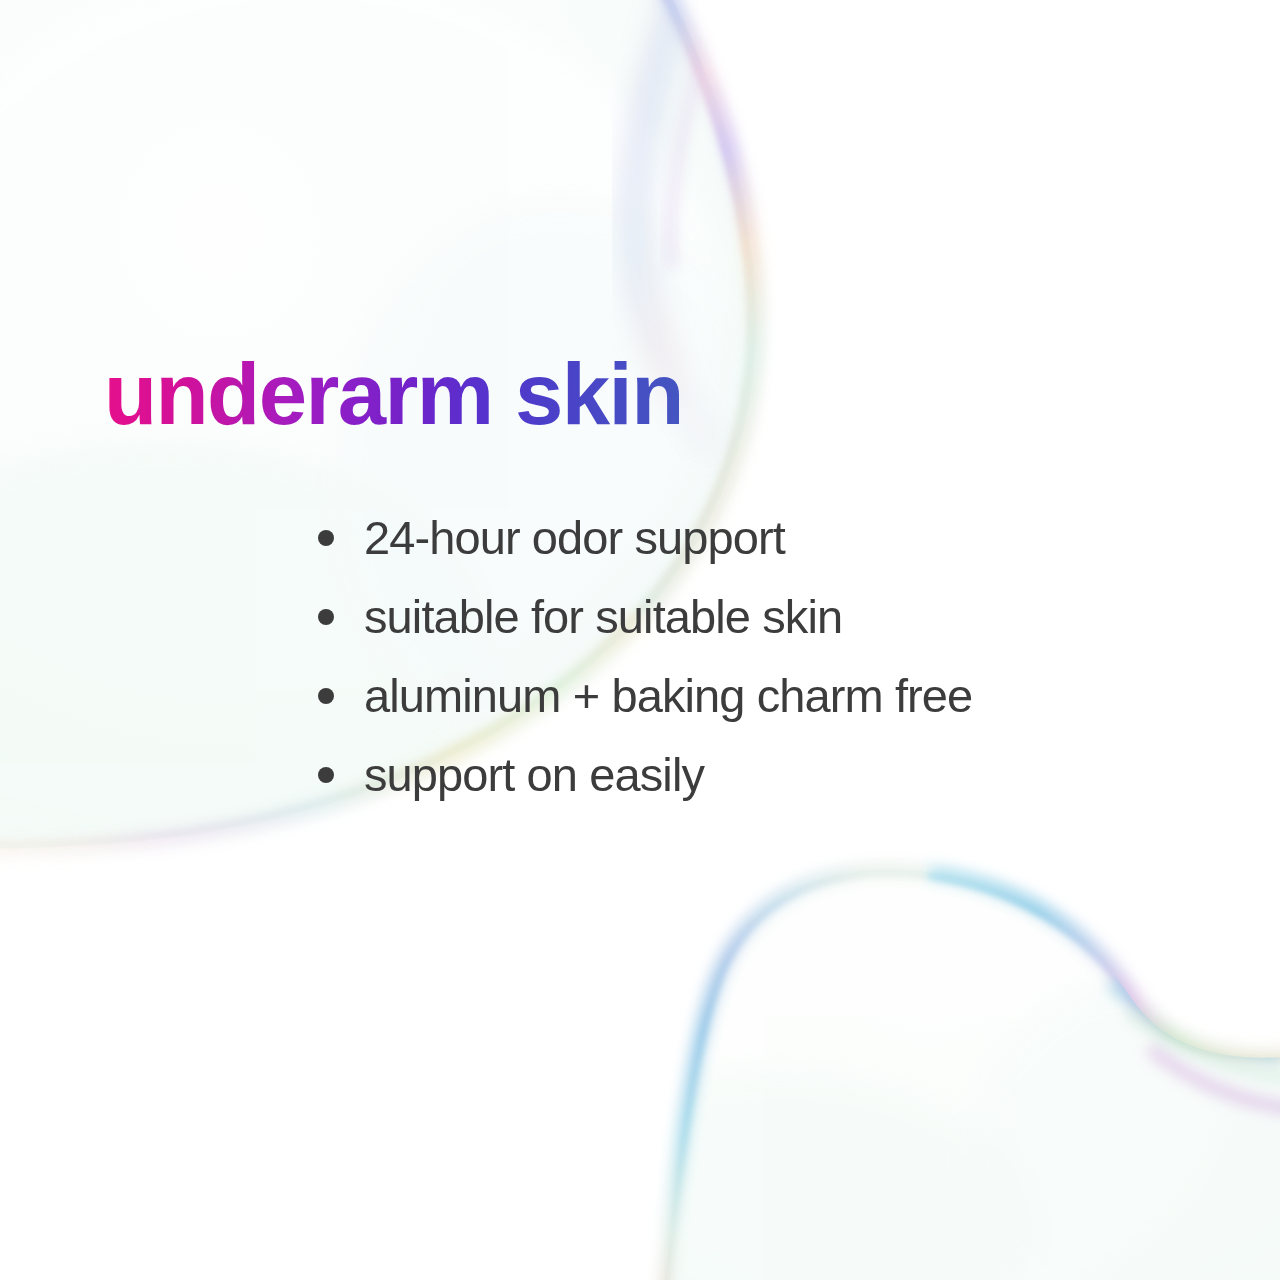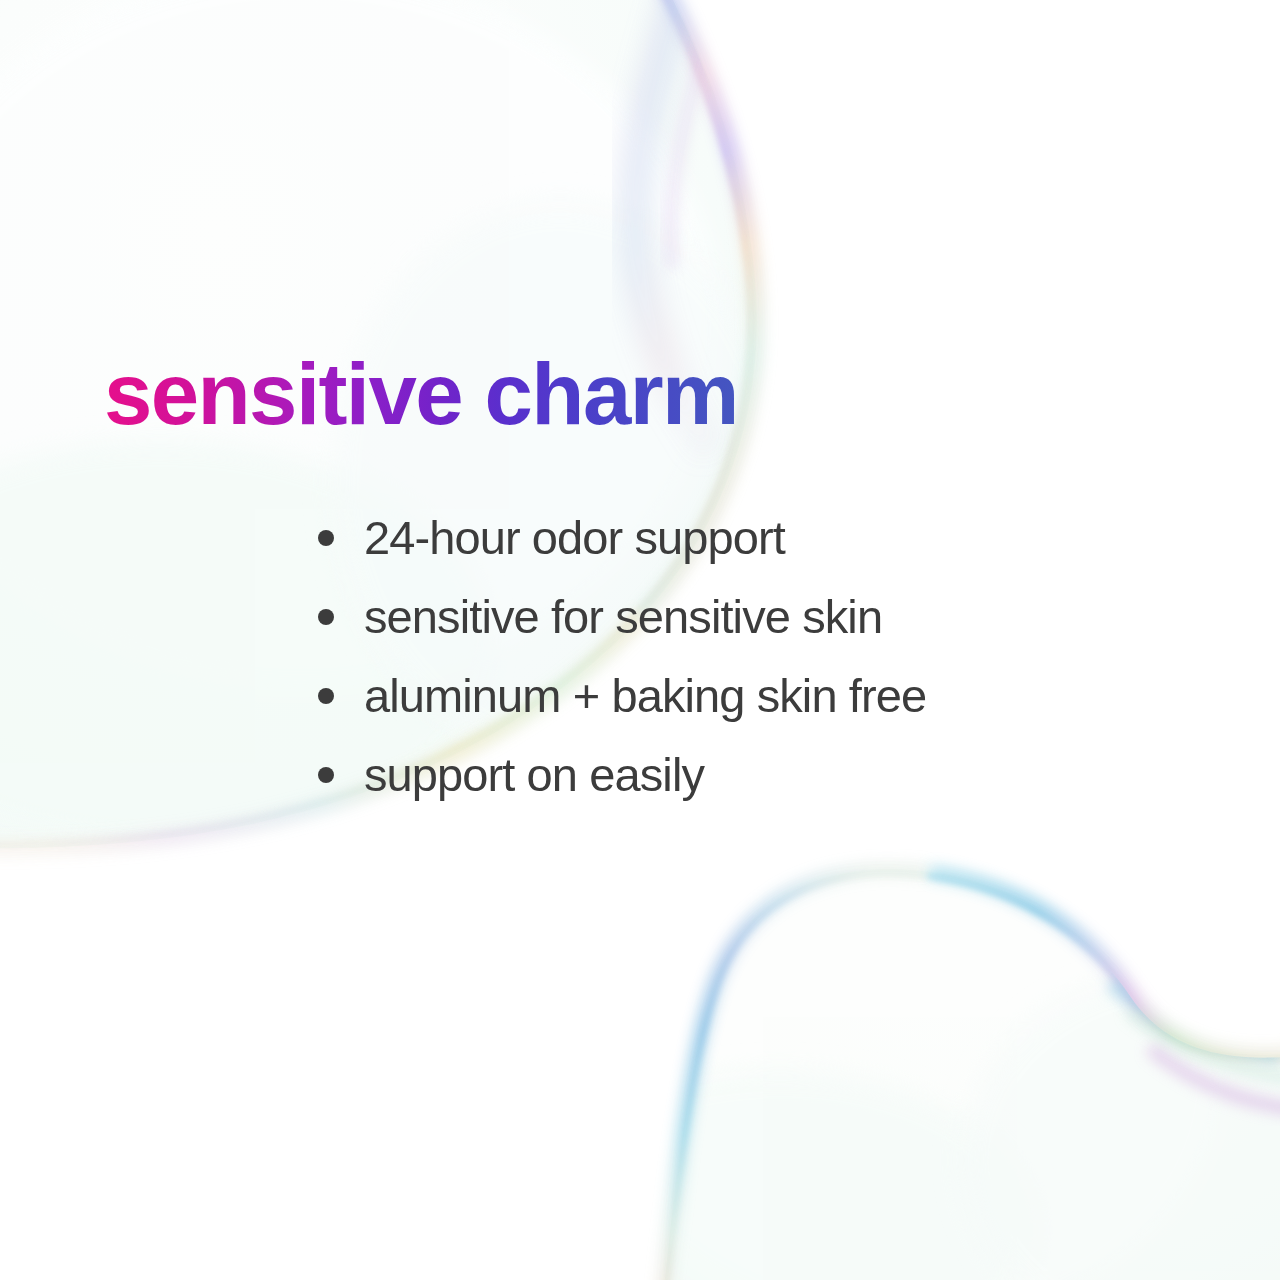--- a/index.html
+++ b/index.html
@@ -250,37 +250,37 @@
         <path d="M 1150,1048
                  C 1196,1086 1248,1104 1300,1110" fill="none" stroke="#d6b6e2" stroke-width="13" filter="url(#blurSoft)" opacity="0.6"></path>
         <path d="M 1128,1012
                  C 1178,1050 1236,1072 1292,1078" fill="none" stroke="#b9e0d2" stroke-width="8" filter="url(#blurSoft)" opacity="0.55"></path>
       </g>
     </g>
   </svg>
 
   <div class="content">
 
-    <h1 class="headline">sensitive charm</h1>
+    <h1 class="headline">underarm skin</h1>
 
     <ul class="feature-list">
 
       <li class="feature-item">
         <span class="bullet-dot"></span>
         <span class="feature-text">24-hour odor support</span>
       </li>
 
       <li class="feature-item">
         <span class="bullet-dot"></span>
-        <span class="feature-text">sensitive for sensitive skin</span>
-      </li>
-
-      <li class="feature-item">
-        <span class="bullet-dot"></span>
-        <span class="feature-text">aluminum + baking skin free</span>
+        <span class="feature-text">suitable for suitable skin</span>
+      </li>
+
+      <li class="feature-item">
+        <span class="bullet-dot"></span>
+        <span class="feature-text">aluminum + baking charm free</span>
       </li>
 
       <li class="feature-item">
         <span class="bullet-dot"></span>
         <span class="feature-text">support on easily</span>
       </li>
 
     </ul>
   </div>
 </div>

